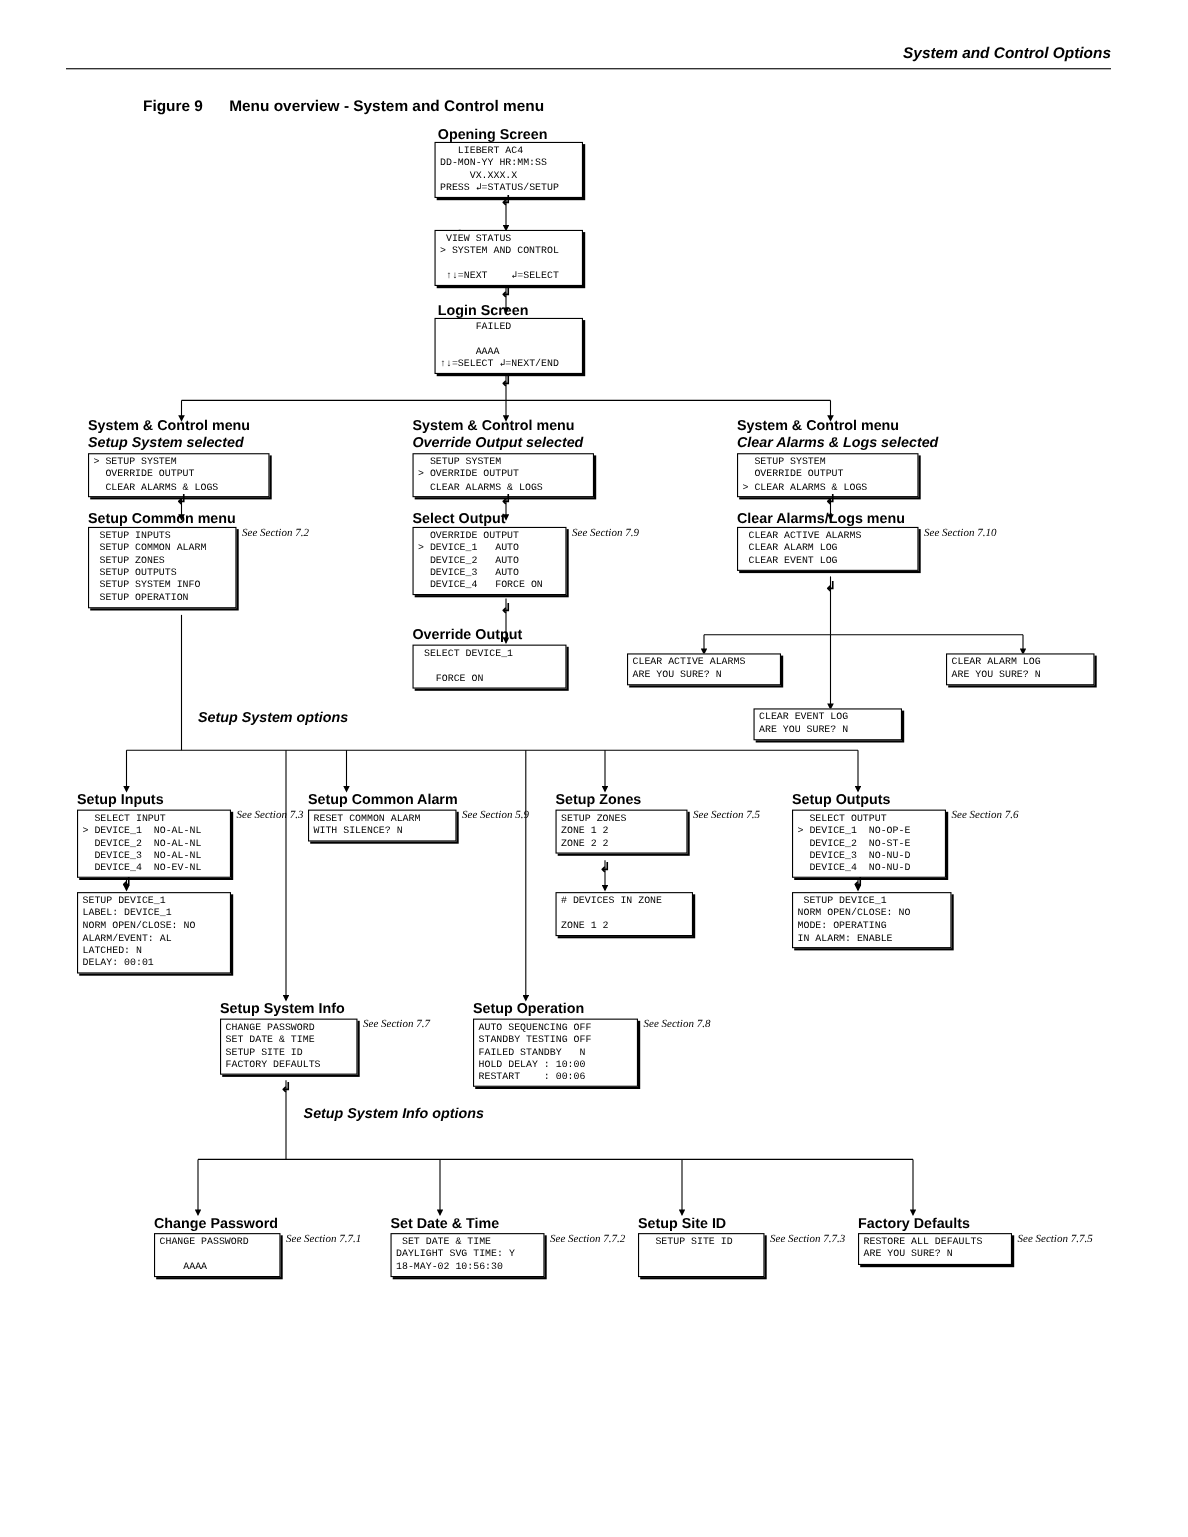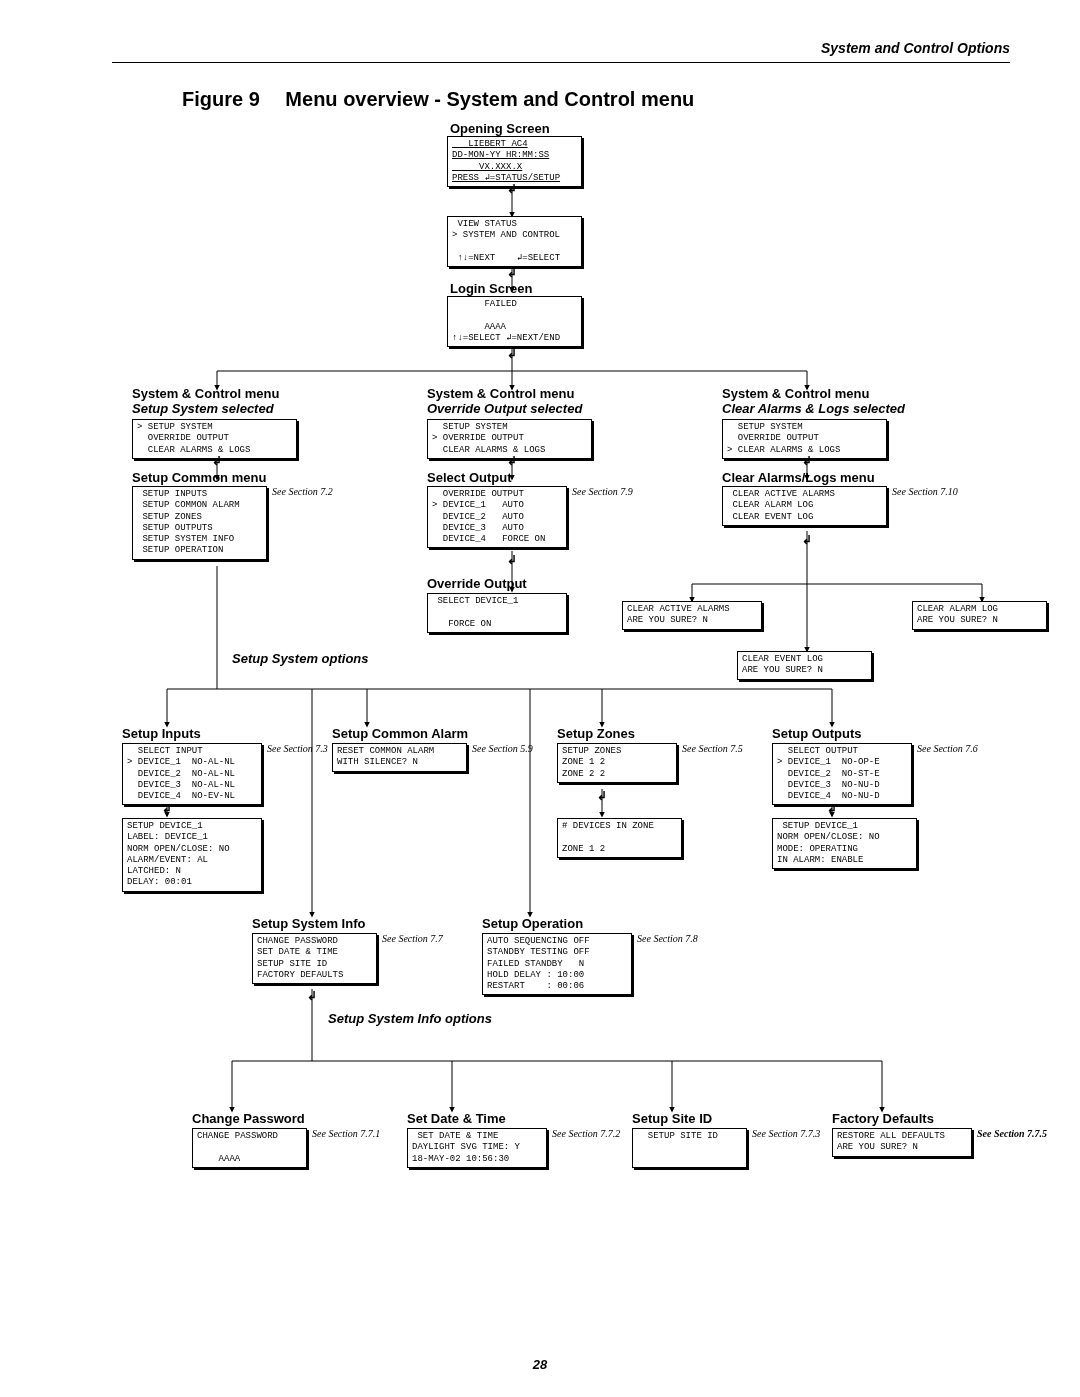--- a/index.html
+++ b/index.html
@@ -6,21 +6,21 @@
     margin: 0;
     font-family: 'Times New Roman', Georgia, serif;
     font-size: 14px;
     color: #000;
     background: #fff;
   }
   .page {
     width: 1080px;
     min-height: 1397px;
     position: relative;
-    padding: 40px 70px 60px 112px;
+    padding: 40px 70px 60px 60px;
     box-sizing: border-box;
   }
   .hdr-right {
     text-align: right;
     font-weight: bold;
     font-style: italic;
     font-family: Arial, Helvetica, sans-serif;
     font-size: 14px;
     padding-bottom: 6px;
   }
@@ -29,21 +29,21 @@
     margin-bottom: 25px;
   }
   .intro {
     font-size: 15px;
     margin-left: 70px;
     margin-bottom: 18px;
   }
   .fig-title {
     font-family: Arial, Helvetica, sans-serif;
     font-weight: bold;
-    font-size: 20px;
+    font-size: 14px;
     margin-bottom: 10px;
     margin-left: 70px;
   }
   .fig-title .num { margin-right: 20px; }
   .chart {
     position: relative;
     width: 940px;
     height: 1130px;
   }
   .box {
@@ -162,21 +162,21 @@
 
       <line x1="200" y1="868" x2="200" y2="940" stroke="#000" stroke-width="1"></line>
       <line x1="120" y1="940" x2="770" y2="940" stroke="#000" stroke-width="1"></line>
       <line x1="120" y1="940" x2="120" y2="990" stroke="#000" stroke-width="1" marker-end="url(#ah)"></line>
       <line x1="340" y1="940" x2="340" y2="990" stroke="#000" stroke-width="1" marker-end="url(#ah)"></line>
       <line x1="560" y1="940" x2="560" y2="990" stroke="#000" stroke-width="1" marker-end="url(#ah)"></line>
       <line x1="770" y1="940" x2="770" y2="990" stroke="#000" stroke-width="1" marker-end="url(#ah)"></line>
     </svg>
 
     <div class="label" style="left:338px; top:0px;">Opening Screen</div>
-    <div class="box" style="left:335px; top:15px; width:135px;text-decoration:underline;">   LIEBERT AC4
+    <div class="box" style="left:335px; top:15px; width:135px;">   LIEBERT AC4
 DD-MON-YY HR:MM:SS
      VX.XXX.X
 PRESS ↲=STATUS/SETUP</div>
     <span class="enter" style="left:395px; top:61px;">↲</span>
 
     <div class="label" style="left:338px; top:92px;">Main Menu</div>
     <div class="box" style="left:335px; top:95px; width:135px;"> VIEW STATUS
 &gt; SYSTEM AND CONTROL
 
  ↑↓=NEXT    ↲=SELECT</div>
@@ -350,20 +350,19 @@
     <div class="label" style="left:520px; top:990px;">Setup Site ID</div>
     <div class="box" style="left:520px; top:1007px; width:115px; height:40px;">  SETUP SITE ID
 </div>
     <div class="ref" style="left:640px; top:1007px;">See
 Section
 7.7.3</div>
 
     <div class="label" style="left:720px; top:990px;">Factory Defaults</div>
     <div class="box" style="left:720px; top:1007px; width:140px;">RESTORE ALL DEFAULTS
 ARE YOU SURE? N</div>
-    <div class="ref" style="left:865px; top:1007px;font-weight:bold;">See
+    <div class="ref" style="left:865px; top:1007px;">See
 Section
 7.7.5</div>
 
   </div>
 
-  <div class="pagenum">28</div>
 </div>
 
 </body></html>

